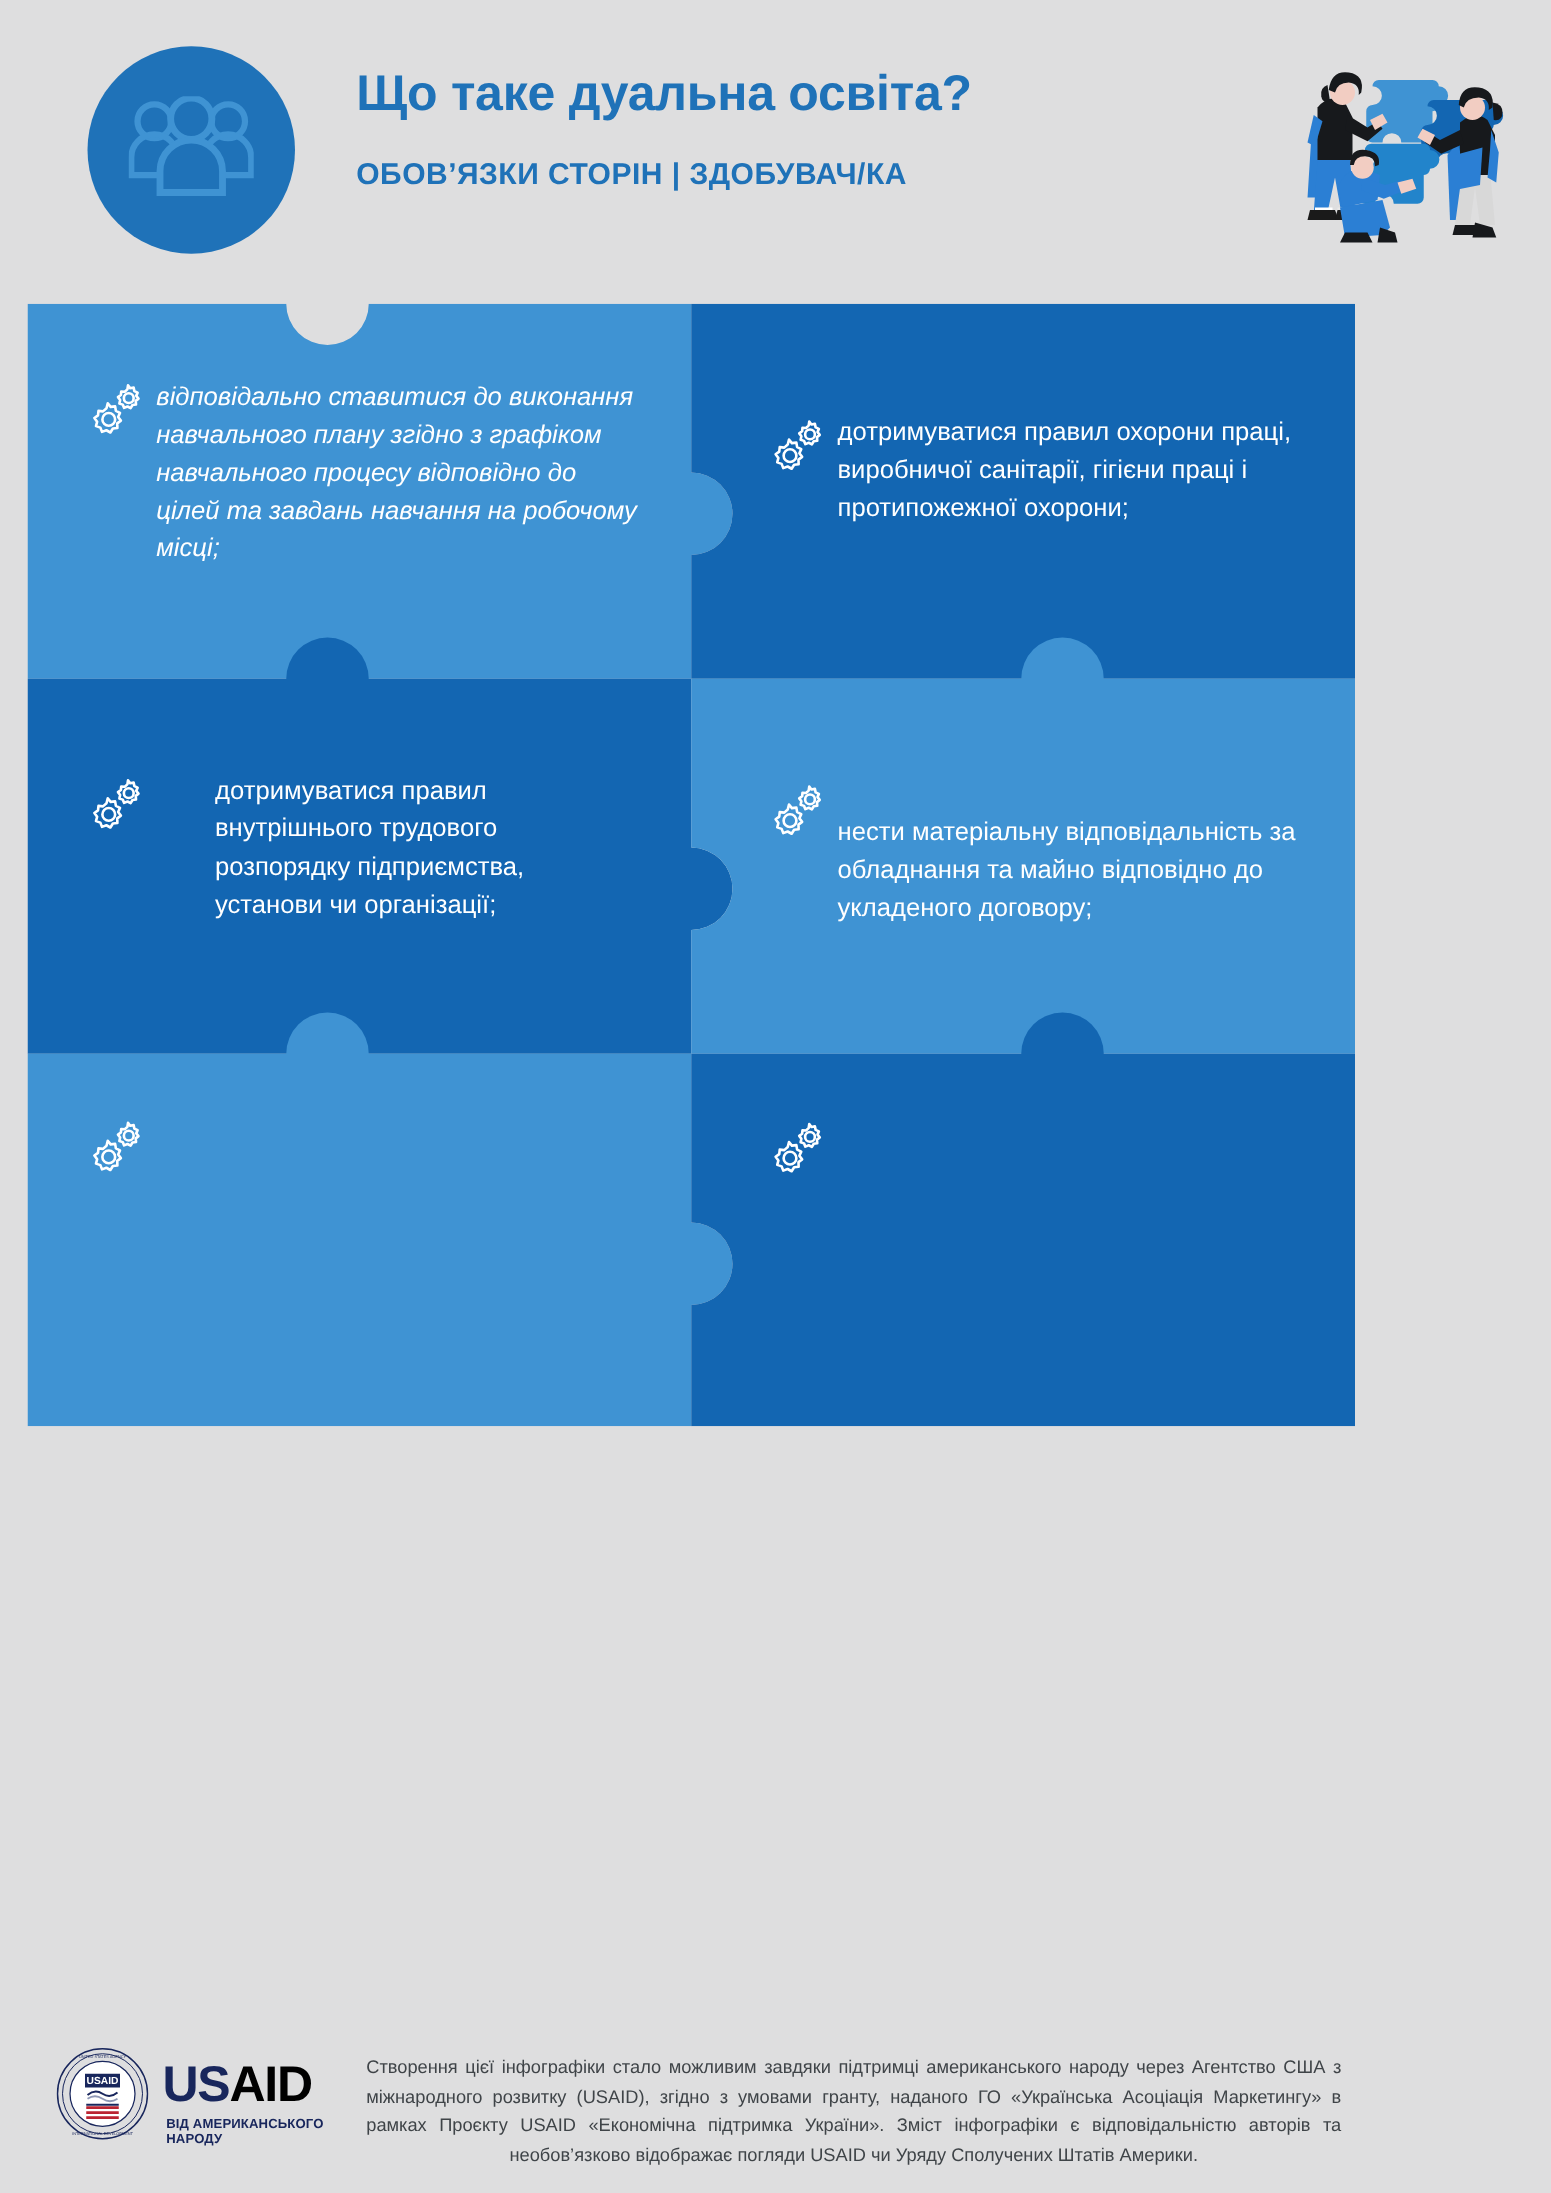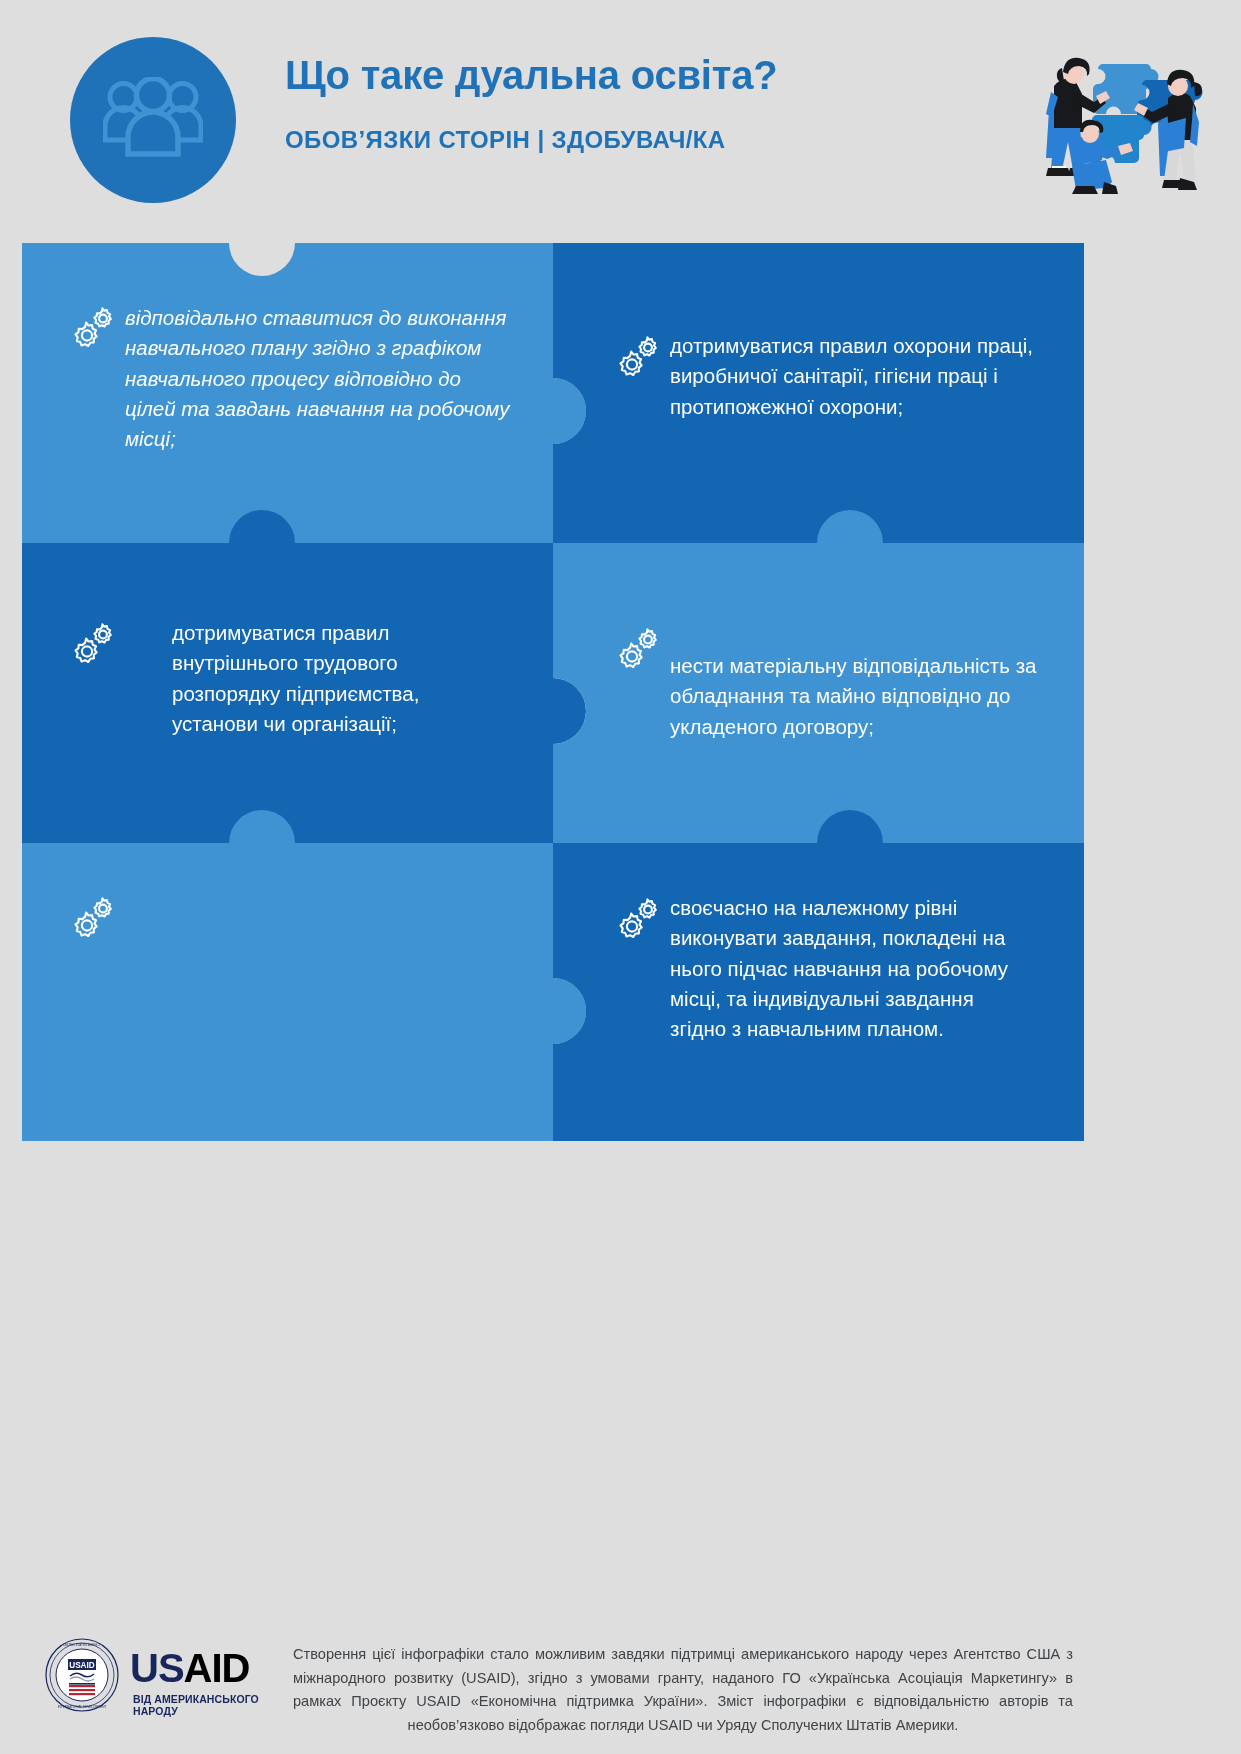--- a/index.html
+++ b/index.html
@@ -303,21 +303,20 @@
     <span class="cell-icon ic-6">
       <svg width="44" height="44" viewBox="0 0 44 44">
         <g fill="none" stroke="#ffffff" stroke-width="2.1" stroke-linejoin="round">
           <path d="M30.4 3.3 l1.7 2.3 2.8-.5 .6 2.8 2.6 1.2-1.1 2.6 1.8 2.2-2.2 1.8 .2 2.9-2.8 .4-1.5 2.5-2.5-1.3-2.7 1.1-1.1-2.6-2.7-.9 .6-2.8-1.7-2.3 2.3-1.7 .3-2.8 2.8 .2 2.1-1.9 z"></path>
           <circle cx="31" cy="13.5" r="3.9"></circle>
           <path d="M14.2 17.6 l2.3 2.9 3.6-.4 .6 3.6 3.3 1.6-1.5 3.3 2.2 2.9-2.9 2.2 .1 3.7-3.6 .4-2 3.2-3.2-1.8-3.5 1.3-1.3-3.4-3.5-1.2 .9-3.5-2.2-3 2.9-2.1 .4-3.6 3.6 .4 2.8-2.5 z"></path>
           <circle cx="15" cy="30.5" r="5.1"></circle>
         </g>
       </svg>
     </span>
-    <div class="cell-text tx-6">своєчасно на належному рівні виконувати завдання, покладені на нього підчас навчання на робочому місці, та індивідуальні завдання згідно з навчальним планом.</div>
   </div>
 
   <div class="usaid-logo">
     <span class="usaid-seal">
       <svg width="74" height="74" viewBox="0 0 74 74">
         <circle cx="37" cy="37" r="36" fill="none" stroke="#18265c" stroke-width="1.2"></circle>
         <circle cx="37" cy="37" r="32" fill="none" stroke="#18265c" stroke-width="0.8"></circle>
         <circle cx="37" cy="37" r="26" fill="#ffffff" stroke="#18265c" stroke-width="1"></circle>
         <rect x="23" y="21" width="28" height="11" fill="#18265c"></rect>
         <text x="37" y="29.6" text-anchor="middle" fill="#ffffff" font-family="'Liberation Sans', sans-serif" font-size="8.2" font-weight="bold">USAID</text>

